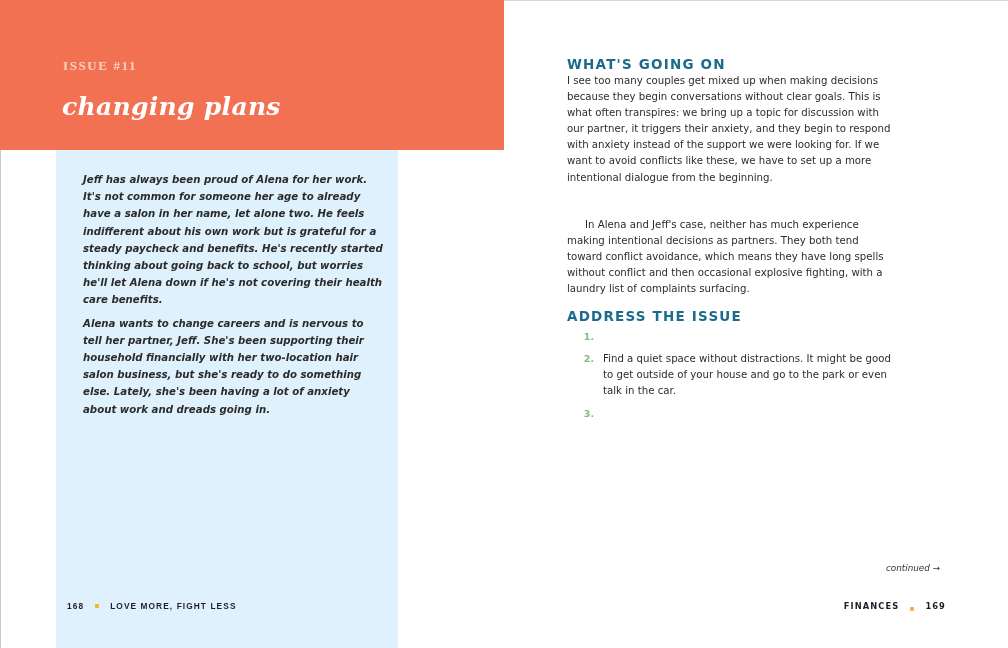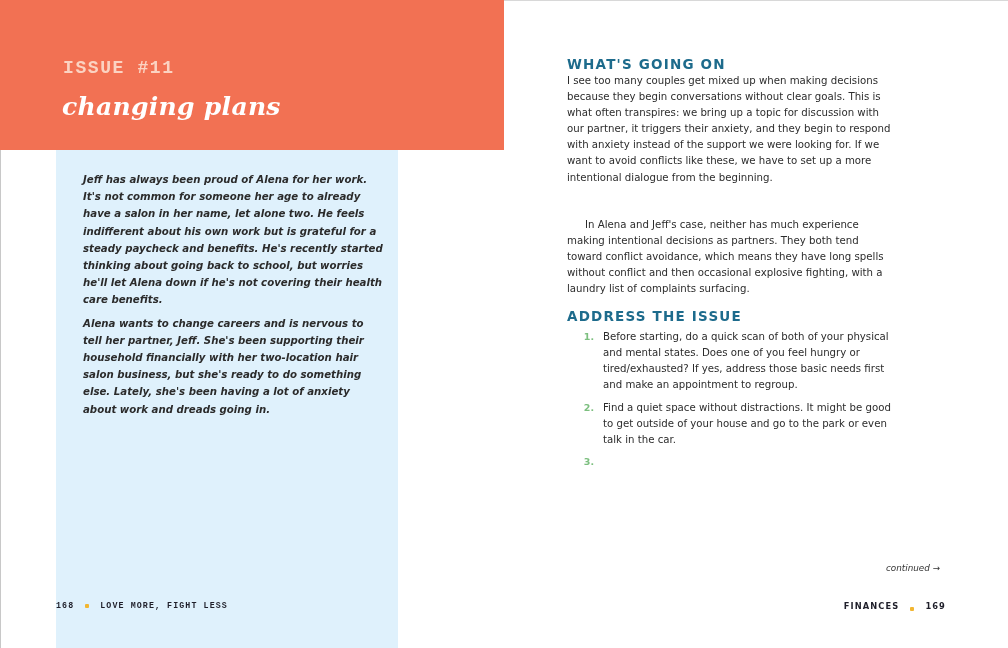--- a/index.html
+++ b/index.html
@@ -11,42 +11,42 @@
   .left-edge { position: absolute; left: 0; top: 0; width: 1px; height: 648px; background: #c8c8c8; }
   .top-edge { position: absolute; left: 0; top: 0; width: 1008px; height: 1px; background: #d8d8d8; }
 
   
   .header-band {
     position: absolute; left: 0; top: 0; width: 504px; height: 150px;
     background: #f27153;
   }
   .issue-label {
     position: absolute; left: 63px; top: 58px;
-    font-family: Liberation Mono, monospace; font-weight: bold;
-    font-size: 18px; letter-spacing: 1.6px; color: #fbd3c2;
+    font-family: Liberation Serif, serif; font-weight: bold;
+    font-size: 13px; letter-spacing: 1.6px; color: #fbd3c2;
   }
   .issue-title {
     position: absolute; left: 62px; top: 92px;
     font-family: "DejaVu Serif", serif; font-weight: bold; font-style: italic;
     font-size: 25px; color: #ffffff; letter-spacing: 0.3px; line-height: 1.2;
   }
   .scenario-box {
     position: absolute; left: 56px; top: 150px; width: 342px; height: 498px;
     background: #dff1fc;
   }
   .scenario-text {
     position: absolute; left: 83px; top: 171px; width: 300px;
     font-family: "DejaVu Sans", sans-serif; font-weight: bold; font-style: italic;
     font-size: 10.2px; line-height: 17.2px; color: #2b2b2b;
   }
   .scenario-text p { margin: 0 0 6px 0; }
 
   .folio-left {
-    position: absolute; left: 56px; top: 601px;
-    font-family: Liberation Mono, monospace; font-weight: bold;
+    position: absolute; left: 67px; top: 601px;
+    font-family: Liberation Sans, sans-serif; font-weight: bold;
     font-size: 8.3px; letter-spacing: 1.1px; color: #1f1f2a;
     display: flex; align-items: center;
   }
   .folio-right {
     position: absolute; right: 62px; top: 601px;
     font-family: "DejaVu Sans", sans-serif; font-weight: bold;
     font-size: 8.3px; letter-spacing: 1.1px; color: #1f1f2a;
     display: flex; align-items: flex-end;
   }
   .folio-dot {
@@ -109,21 +109,20 @@
 
   <div class="right-col">
     <h2 class="section-heading">WHAT'S GOING ON</h2>
     <p class="body-text">I see too many couples get mixed up when making decisions because they begin conversations without clear goals. This is what often transpires: we bring up a topic for discussion with our partner, it triggers their anxiety, and they begin to respond with anxiety instead of the support we were looking for. If we want to avoid conflicts like these, we have to set up a more intentional dialogue from the beginning.</p>
     <p class="body-text indent">In Alena and Jeff's case, neither has much experience making intentional decisions as partners. They both tend toward conflict avoidance, which means they have long spells without conflict and then occasional explosive fighting, with a laundry list of complaints surfacing.</p>
 
     <h2 class="section-heading sec2">ADDRESS THE ISSUE</h2>
     <ol class="numbered">
       <li>
         <span class="num">1.</span>
-        <span class="item-text">Before starting, do a quick scan of both of your physical and mental states. Does one of you feel hungry or tired/exhausted? If yes, address those basic needs first and make an appointment to regroup.</span>
       </li>
       <li>
         <span class="num">2.</span>
         <span class="item-text">Find a quiet space without distractions. It might be good to get outside of your house and go to the park or even talk in the car.</span>
       </li>
       <li>
         <span class="num">3.</span>
       </li>
     </ol>
   </div>

